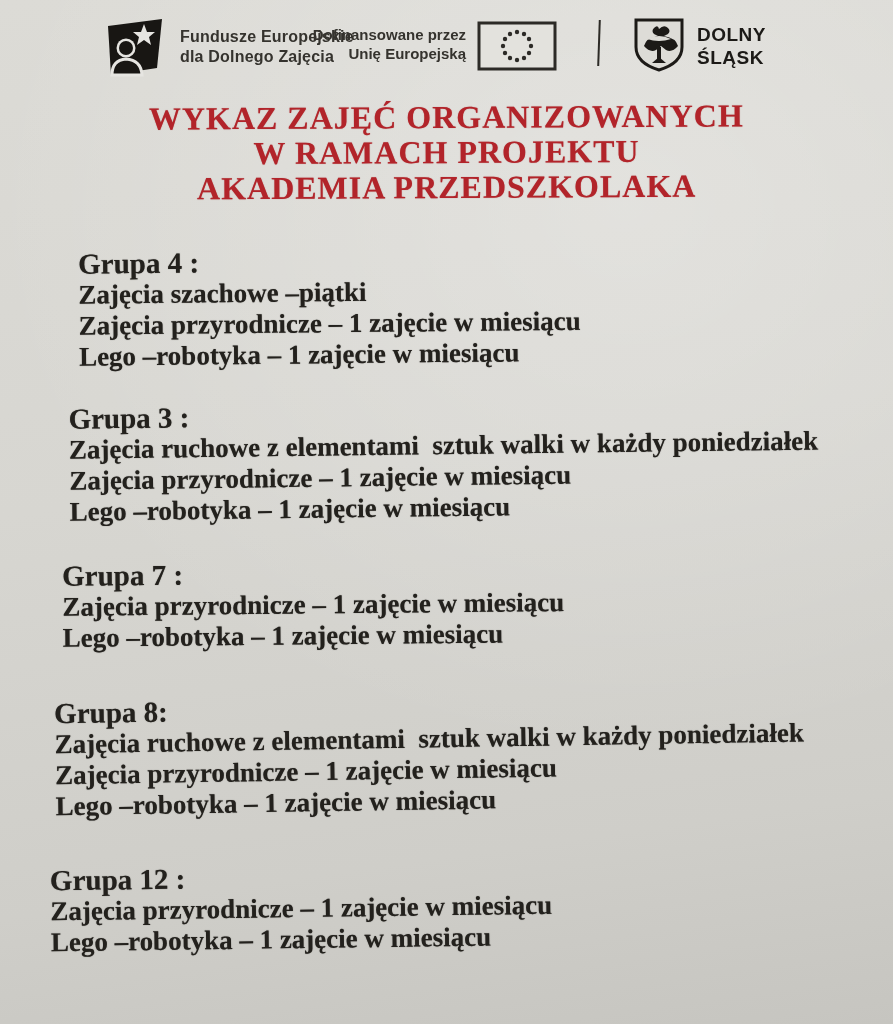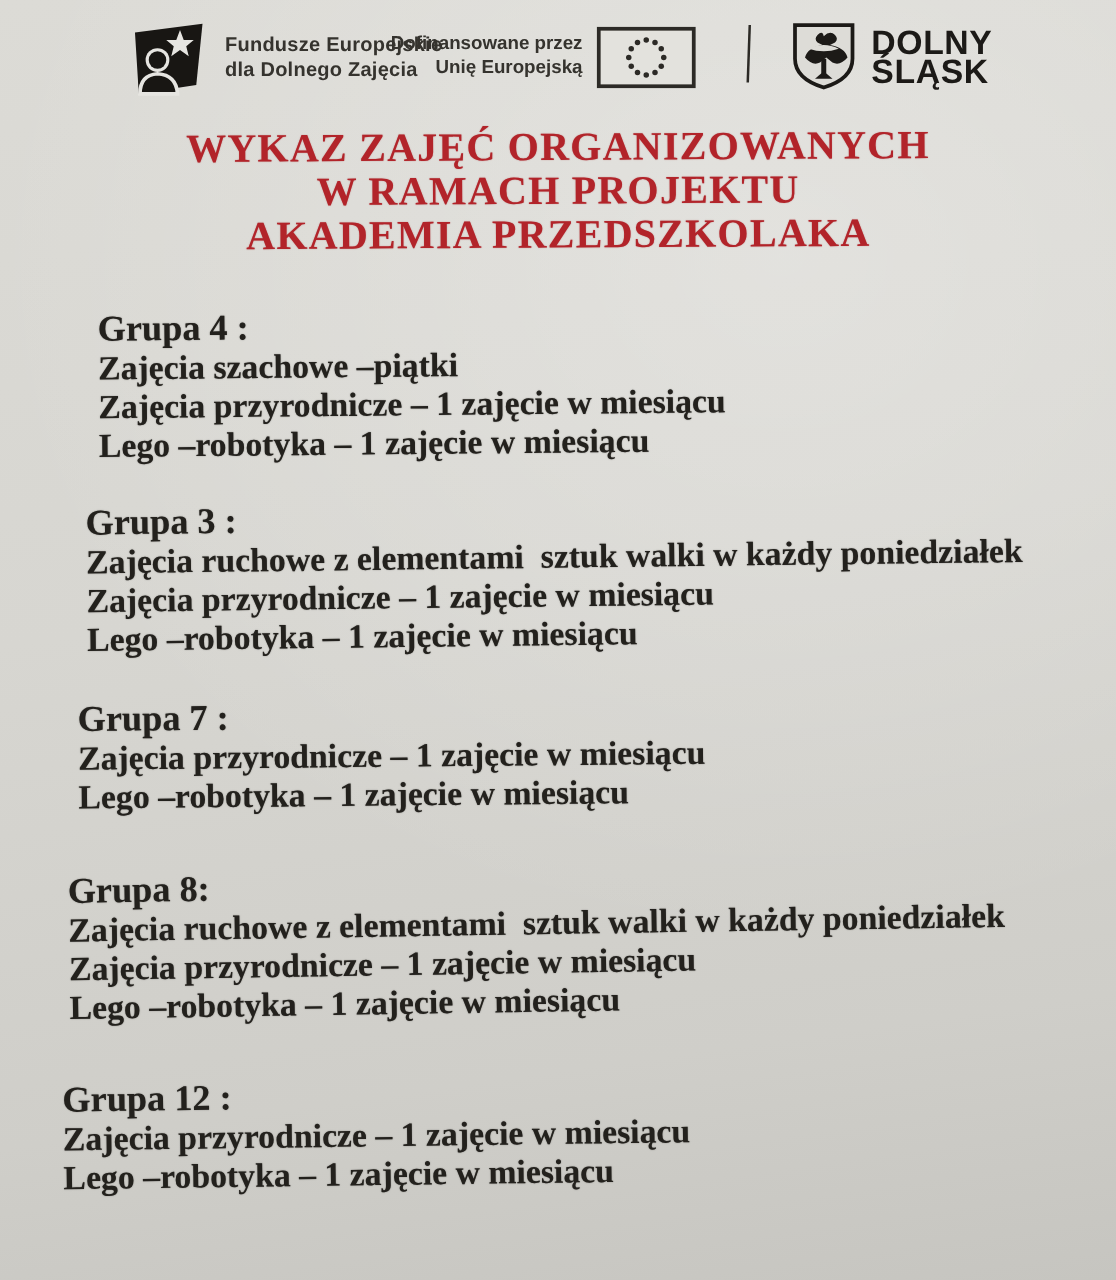--- a/index.html
+++ b/index.html
@@ -26,21 +26,21 @@
     position:absolute;left:288px;top:25px;width:178px;text-align:right;
     font-family:"Liberation Sans","DejaVu Sans",sans-serif;
     font-weight:bold;font-size:15px;line-height:19px;color:#35332e;
   }
   .eu-flag{position:absolute;left:477px;top:21px;width:80px;height:50px;}
   .hdr-divider{position:absolute;left:598px;top:20px;width:2px;height:46px;background:#2c2a26;transform:rotate(2deg);}
   .crest{position:absolute;left:633px;top:17px;width:52px;height:56px;}
   .dolny-text{
     position:absolute;left:697px;top:23px;
     font-family:"Liberation Sans","DejaVu Sans",sans-serif;
-    font-weight:bold;font-size:27px;line-height:23px;color:#1c1a17;
+    font-weight:bold;font-size:19px;line-height:23px;color:#1c1a17;
     letter-spacing:0.5px;
   }
   
   .title{
     margin-top:8px;
     text-align:center;
     font-weight:bold;font-size:32px;line-height:35px;
     letter-spacing:1px;
     transform:rotate(-0.3deg);
     text-shadow:0 0 1px rgba(150,20,25,0.45);

